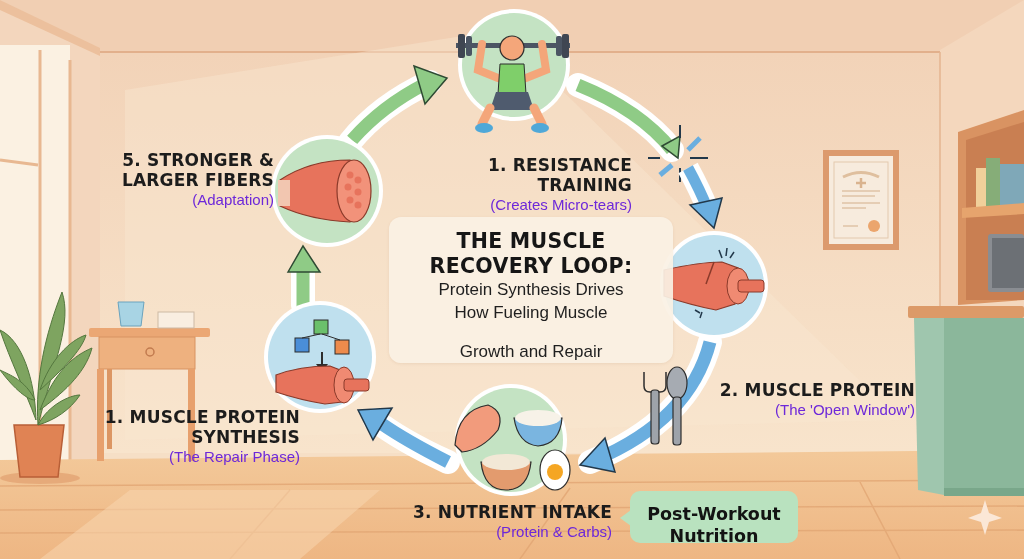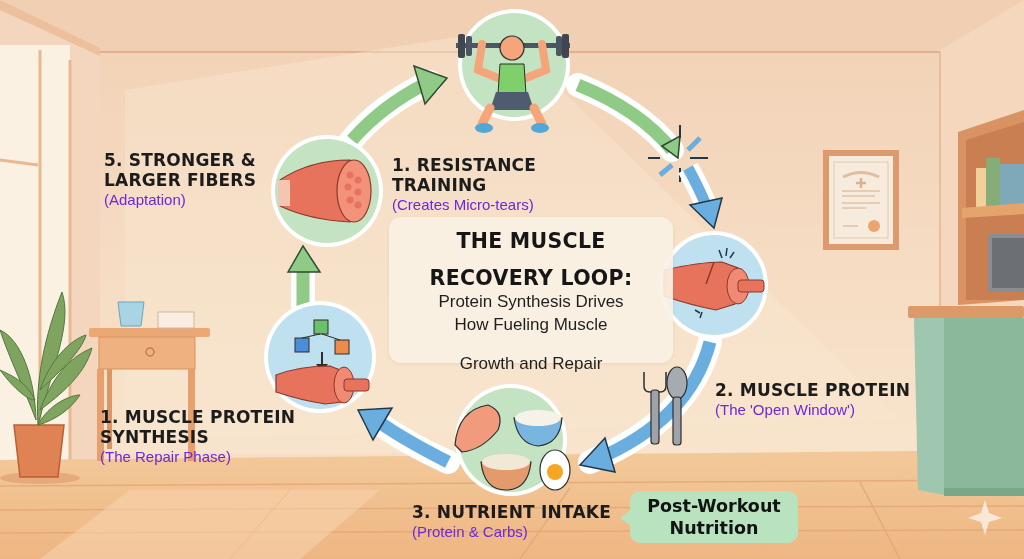--- a/index.html
+++ b/index.html
@@ -1,24 +1,24 @@
 <!DOCTYPE html>
 <html><head>
 <meta charset="utf-8">
 <style>
   html, body { margin: 0; padding: 0; }
   body { width: 1024px; height: 559px; overflow: hidden; position: relative; background: #f6dfc6; font-family: "Liberation Sans", sans-serif; }
   #scene { position: absolute; left: 0; top: 0; width: 1024px; height: 559px; }
-  .label { position: absolute; text-align: left; color: #1c1c1c; }
+  .label { position: absolute; text-align: right; color: #1c1c1c; }
   .label .t { font-weight: bold; font-size: 17px; line-height: 20px; letter-spacing: 0.2px; font-family: "DejaVu Sans", sans-serif; }
   .label .s { font-size: 15px; line-height: 19px; color: #6d28d9; font-family: "Liberation Sans", sans-serif; }
   #center-box { position: absolute; left: 389px; top: 217px; width: 284px; height: 146px; background: rgba(250,241,228,0.92); border-radius: 12px; text-align: center; box-shadow: 0 1px 3px rgba(160,110,70,0.12); }
   #center-box .h { font-family: "DejaVu Sans", sans-serif; font-weight: bold; font-size: 20.5px; line-height: 25px; color: #161616; margin-top: 12px; letter-spacing: 0.3px; }
   #center-box .p { font-family: "Liberation Sans", sans-serif; font-size: 17px; line-height: 21px; color: #1f1f1f; margin-top: 2px; }
-  #badge { position: absolute; left: 630px; top: 491px; width: 168px; height: 52px; background: #b9e2bf; border-radius: 10px; text-align: center; font-family: "DejaVu Sans", sans-serif; font-weight: bold; font-size: 17.5px; line-height: 22px; color: #131313; padding-top: 4px; box-sizing: border-box; }
+  #badge { position: absolute; left: 630px; top: 491px; width: 168px; height: 52px; background: #b9e2bf; border-radius: 10px; text-align: center; font-family: "DejaVu Sans", sans-serif; font-weight: bold; font-size: 17.5px; line-height: 22px; color: #131313; padding-top: 12px; box-sizing: border-box; }
   #badge-tail { position: absolute; left: 620px; top: 510px; width: 0; height: 0; border-top: 8px solid transparent; border-bottom: 8px solid transparent; border-right: 11px solid #b9e2bf; }
 </style>
 </head>
 <body>
 
 <svg id="scene" viewBox="0 0 1024 559" xmlns="http://www.w3.org/2000/svg">
   <defs>
     <linearGradient id="wallg" x1="0" y1="0" x2="0" y2="1">
       <stop offset="0" stop-color="#f2d3b8"></stop>
       <stop offset="1" stop-color="#f8e4cc"></stop>
@@ -271,21 +271,21 @@
 </div>
 
 <div class="label" style="left:104px; top:150px; width:170px;">
   <div class="t">5. STRONGER &amp;</div>
   <div class="t">LARGER FIBERS</div>
   <div class="s">(Adaptation)</div>
 </div>
 
 <div id="center-box">
   <div class="h">THE MUSCLE</div>
-  <div class="h" style="margin-top:12px">RECOVERY LOOP:</div>
+  <div class="h" style="margin-top:0">RECOVERY LOOP:</div>
   <div class="p" style="margin-top:0">Protein Synthesis Drives</div>
   <div class="p">How Fueling Muscle</div>
   <div class="p" style="margin-top:18px">Growth and Repair</div>
 </div>
 
 <div id="badge-tail"></div>
 <div id="badge">
   <div>Post-Workout</div>
   <div>Nutrition</div>
 </div>

